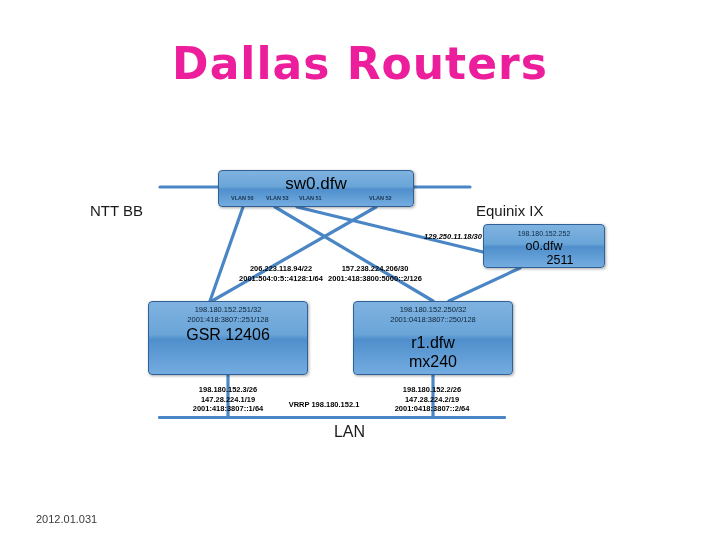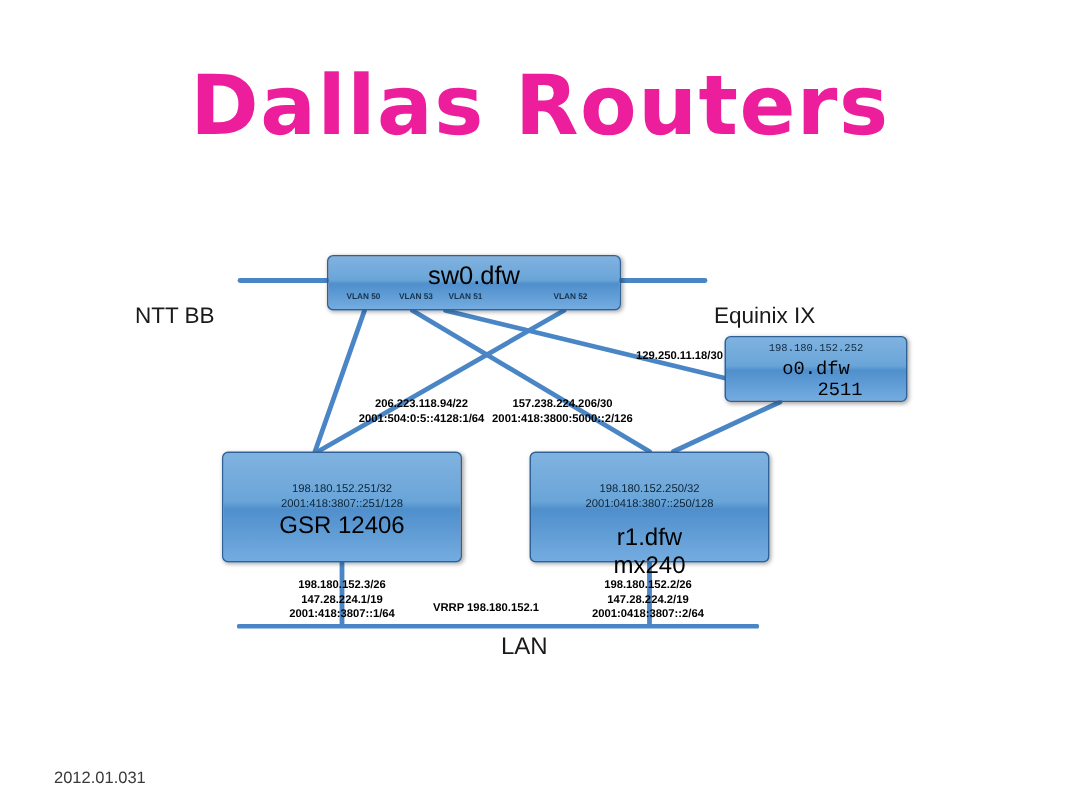--- a/index.html
+++ b/index.html
@@ -21,21 +21,21 @@
   }
 
   
   #title {
     position: absolute;
     left: 0;
     top: 38px;
     width: 720px;
     text-align: center;
     font-family: "DejaVu Sans", sans-serif;
-    font-size: 55px;
+    font-size: 44px;
     font-weight: bold;
     letter-spacing: 1px;
     color: #ec1e9c;
     white-space: nowrap;
   }
 
   
   #links {
     position: absolute;
     left: 0;
@@ -80,21 +80,20 @@
     font-weight: bold;
     color: #17314c;
     white-space: nowrap;
   }
 
   #node-o0 {
     left: 483px;
     top: 224px;
     width: 122px;
     height: 44px;
-    font-family: Liberation Mono, monospace;
   }
   #node-o0 .ip-line {
     font-size: 7px;
     line-height: 11px;
     padding-top: 3px;
     color: #102a42;
   }
   #node-o0 .node-name {
     font-size: 12.5px;
     line-height: 14px;
@@ -116,21 +115,21 @@
     top: 301px;
     width: 160px;
     height: 74px;
   }
   .router .ip-line {
     font-size: 7.5px;
     line-height: 10px;
     color: #0d2438;
     white-space: nowrap;
   }
-  .router .ip-block { padding-top: 19px; }
+  .router .ip-block { padding-top: 3px; }
   .router .node-name {
     font-size: 16px;
     line-height: 19px;
     padding-top: 8px;
   }
   .router .node-model {
     font-size: 16px;
     line-height: 19px;
   }
 
@@ -178,21 +177,21 @@
     position: absolute;
     left: 36px;
     top: 513px;
     font-size: 11px;
     color: #3a3a3a;
   }
 
   #lbl-left-top   { left: 165px; top: 228px; width: 130px; }
   #lbl-mid-left   { left: 233px; top: 264px; width: 96px; }
   #lbl-mid-right  { left: 320px; top: 264px; width: 110px; }
-  #lbl-right-top  { left: 400px; top: 232px; width: 106px; }
+  #lbl-right-top  { left: 400px; top: 232px; width: 106px; font-style: italic; }
   #lbl-lan-left   { left: 166px; top: 385px; width: 124px; }
   #lbl-lan-right  { left: 369px; top: 385px; width: 126px; }
   #lbl-vrrp       { left: 272px; top: 400px; width: 104px; }
 </style>
 </head>
 <body>
 
 <div id="slide">
 
   <div id="title">Dallas Routers</div>

